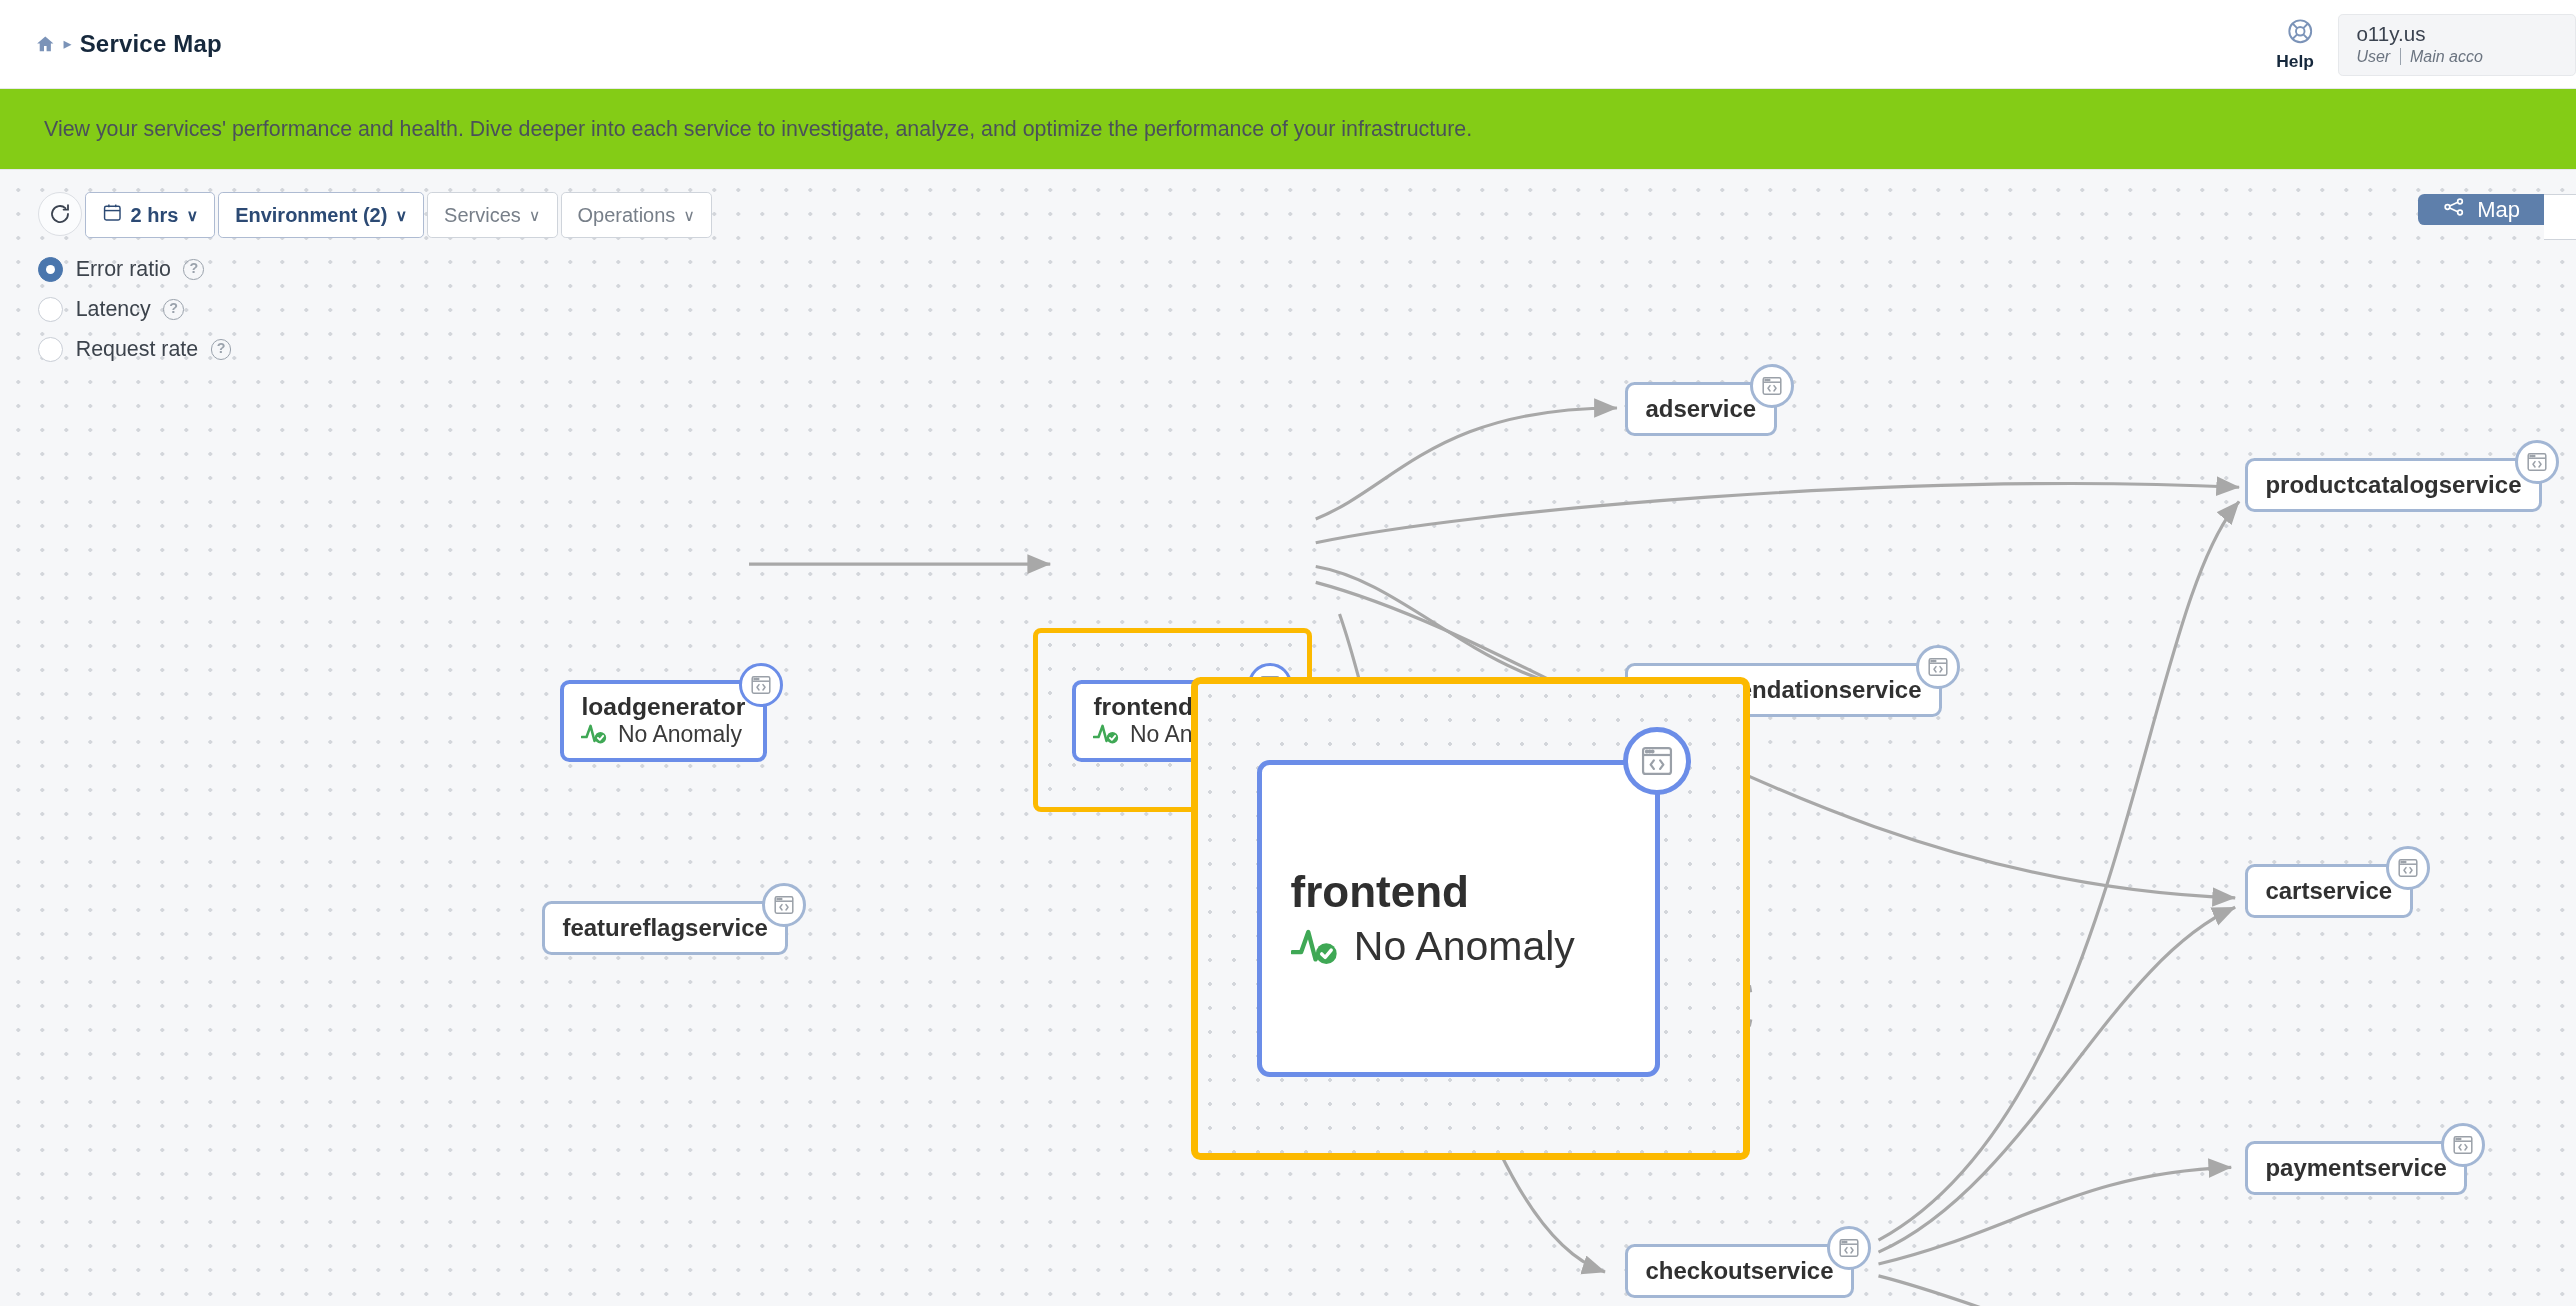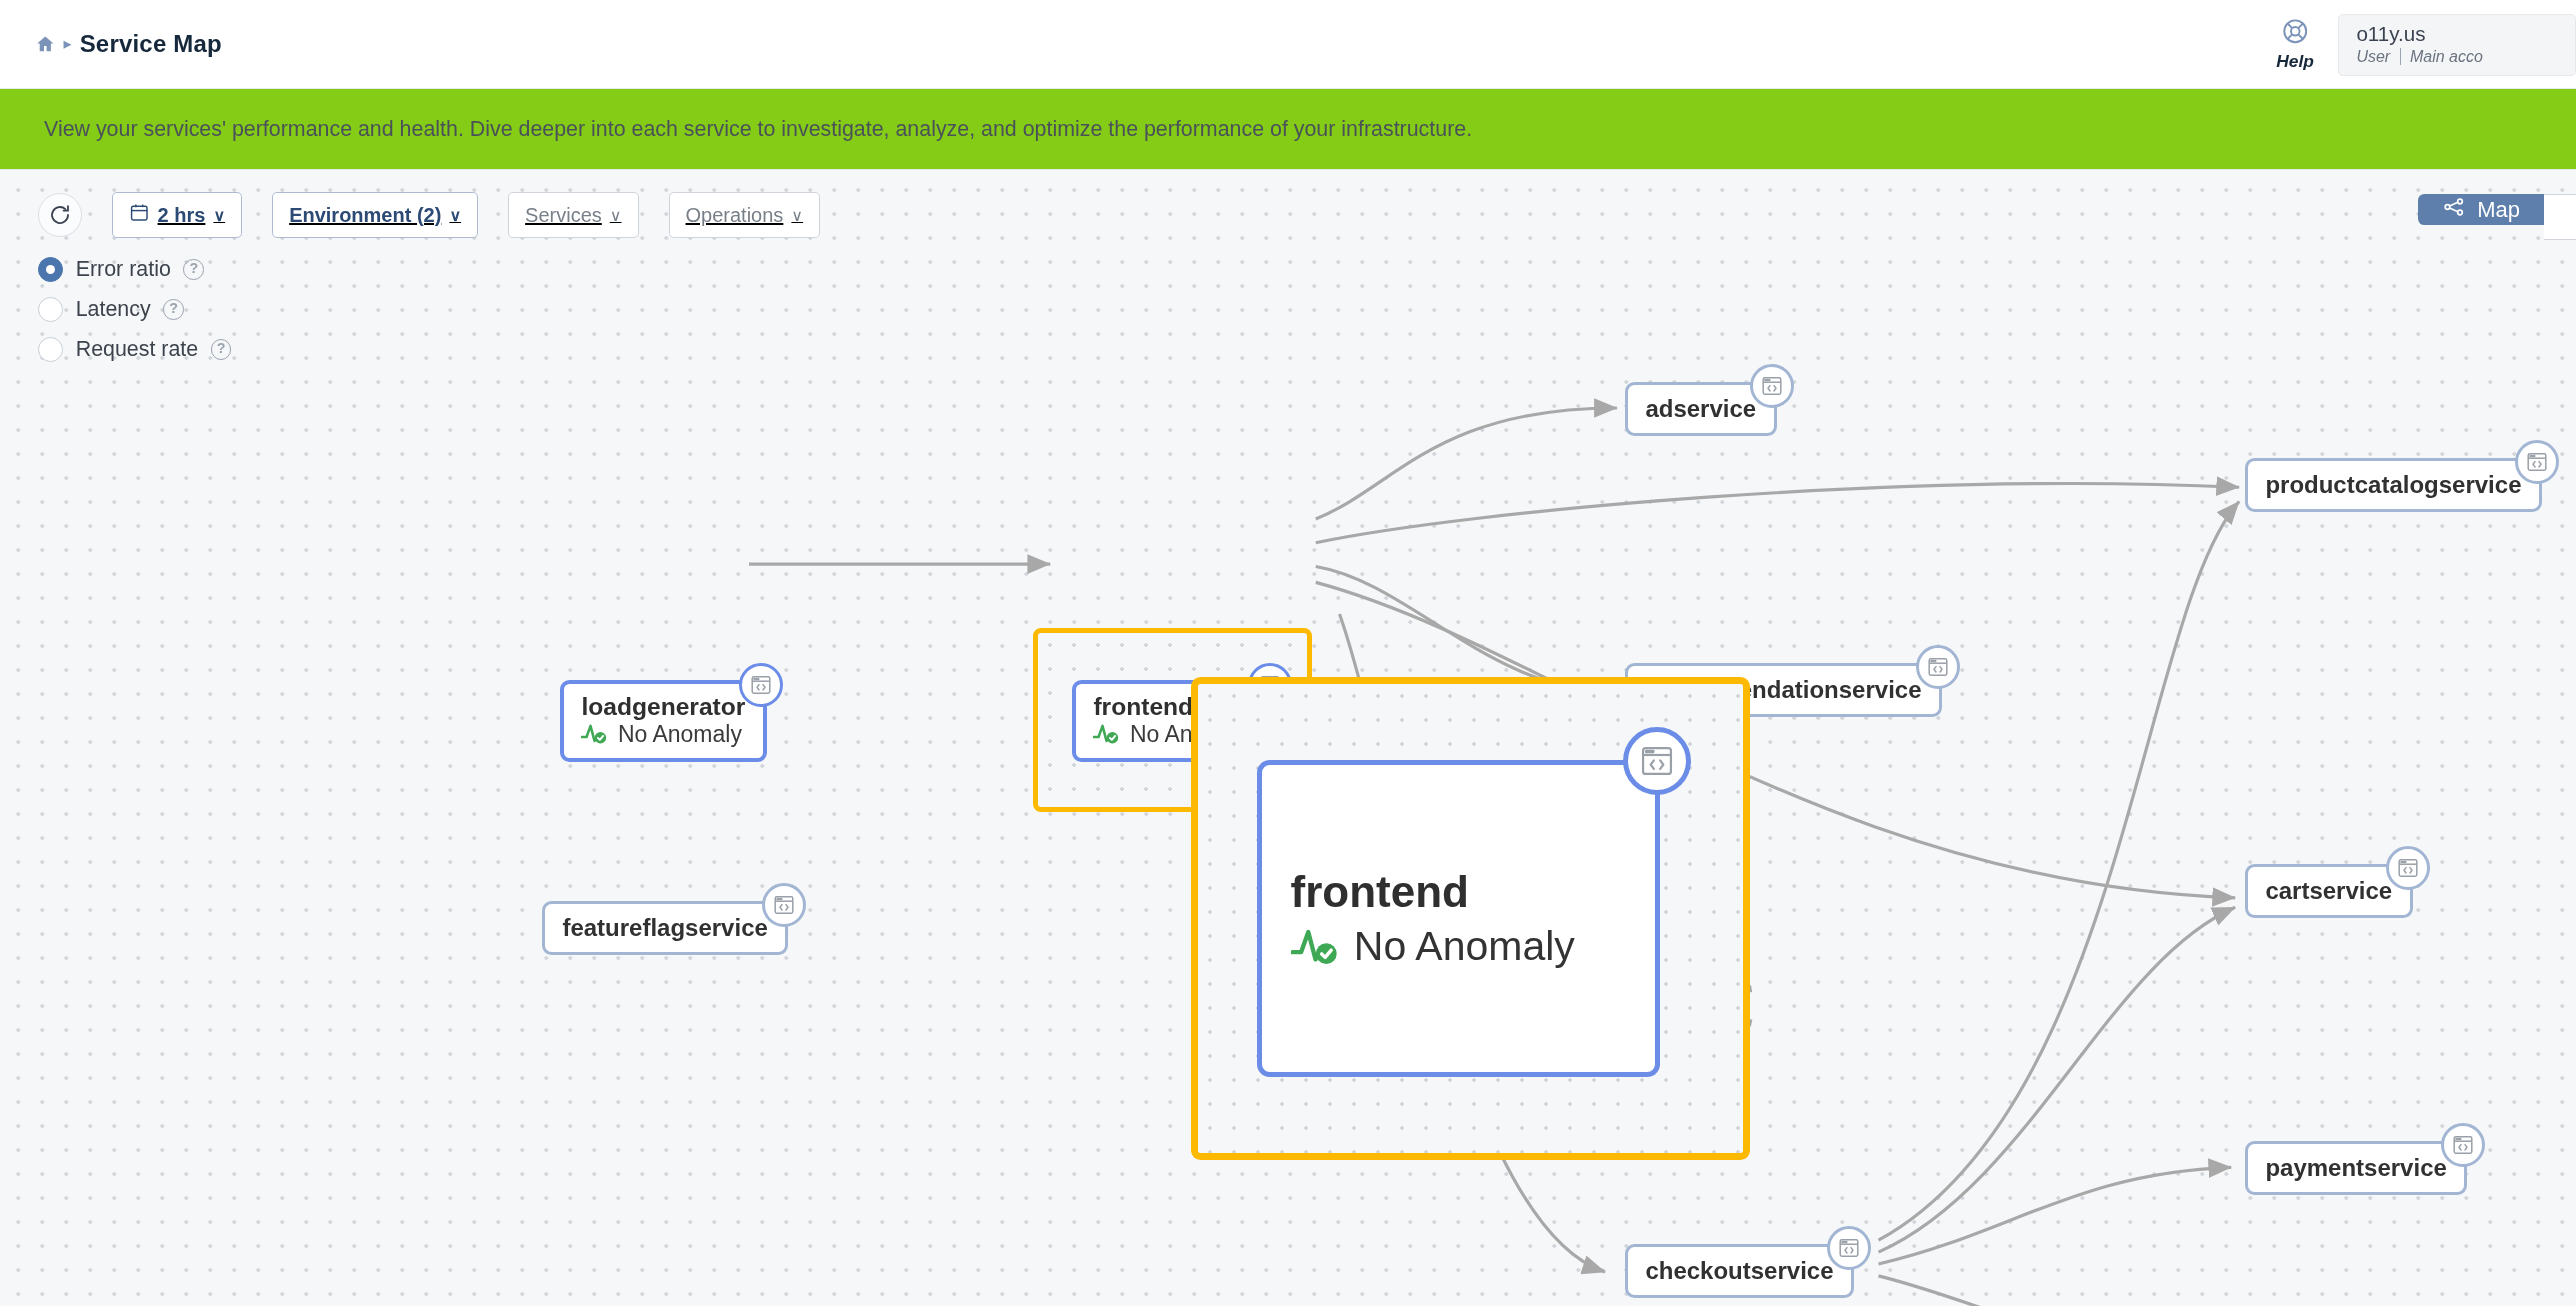--- a/index.html
+++ b/index.html
@@ -27,22 +27,22 @@
   .crumb-title {
     font-size: 24px; font-weight: bold; color: #16283c;
     letter-spacing: 0.2px;
   }
 
   .header-right {
     position: absolute; right: 0; top: 0; height: 89px;
     display: flex; align-items: center; gap: 0;
   }
   .help-block {
-    display: flex; flex-direction: column; align-items: center;
-    gap: 3.2px; padding: 0 24px; cursor: pointer; font-style: italic;
+    display: flex; flex-direction: column; align-items: flex-end;
+    gap: 3.2px; padding: 0 24px; cursor: pointer;
   }
   .help-label { font-size: 17.4px; font-weight: bold; color: #16283c; }
   .account-box {
     background: #f4f5f7;
     border: 0.8px solid #e6e8eb;
     border-radius: 4.8px;
     padding: 8px 17.4px 9.5px 17.4px;
     margin-right: 0;
     min-width: 238px; height: 62px;
     display: flex; flex-direction: column; justify-content: center;
@@ -76,21 +76,21 @@
     background-color: #f6f7f9;
     background-image: radial-gradient(#d3d6db 1.6px, transparent 1.6px);
     background-size: 24px 24px;
     background-position: 6.3px 8px;
     overflow: hidden;
   }
 
   
   .toolbar {
     position: absolute; top: 22px; left: 38px;
-    display: flex; align-items: center; gap: 30px; z-index: 30; text-decoration: underline;
+    display: flex; align-items: flex-start; gap: 3px; z-index: 30;
   }
   .refresh-btn {
     width: 44px; height: 44px; border-radius: 50%;
     border: 0.8px solid #dcdfe4; background: #fbfcfd;
     display: flex; align-items: center; justify-content: center;
     cursor: pointer;
   }
   .filter-btn {
     height: 46px; border-radius: 4.8px; background: #ffffff;
     border: 0.8px solid #aebbd2;

